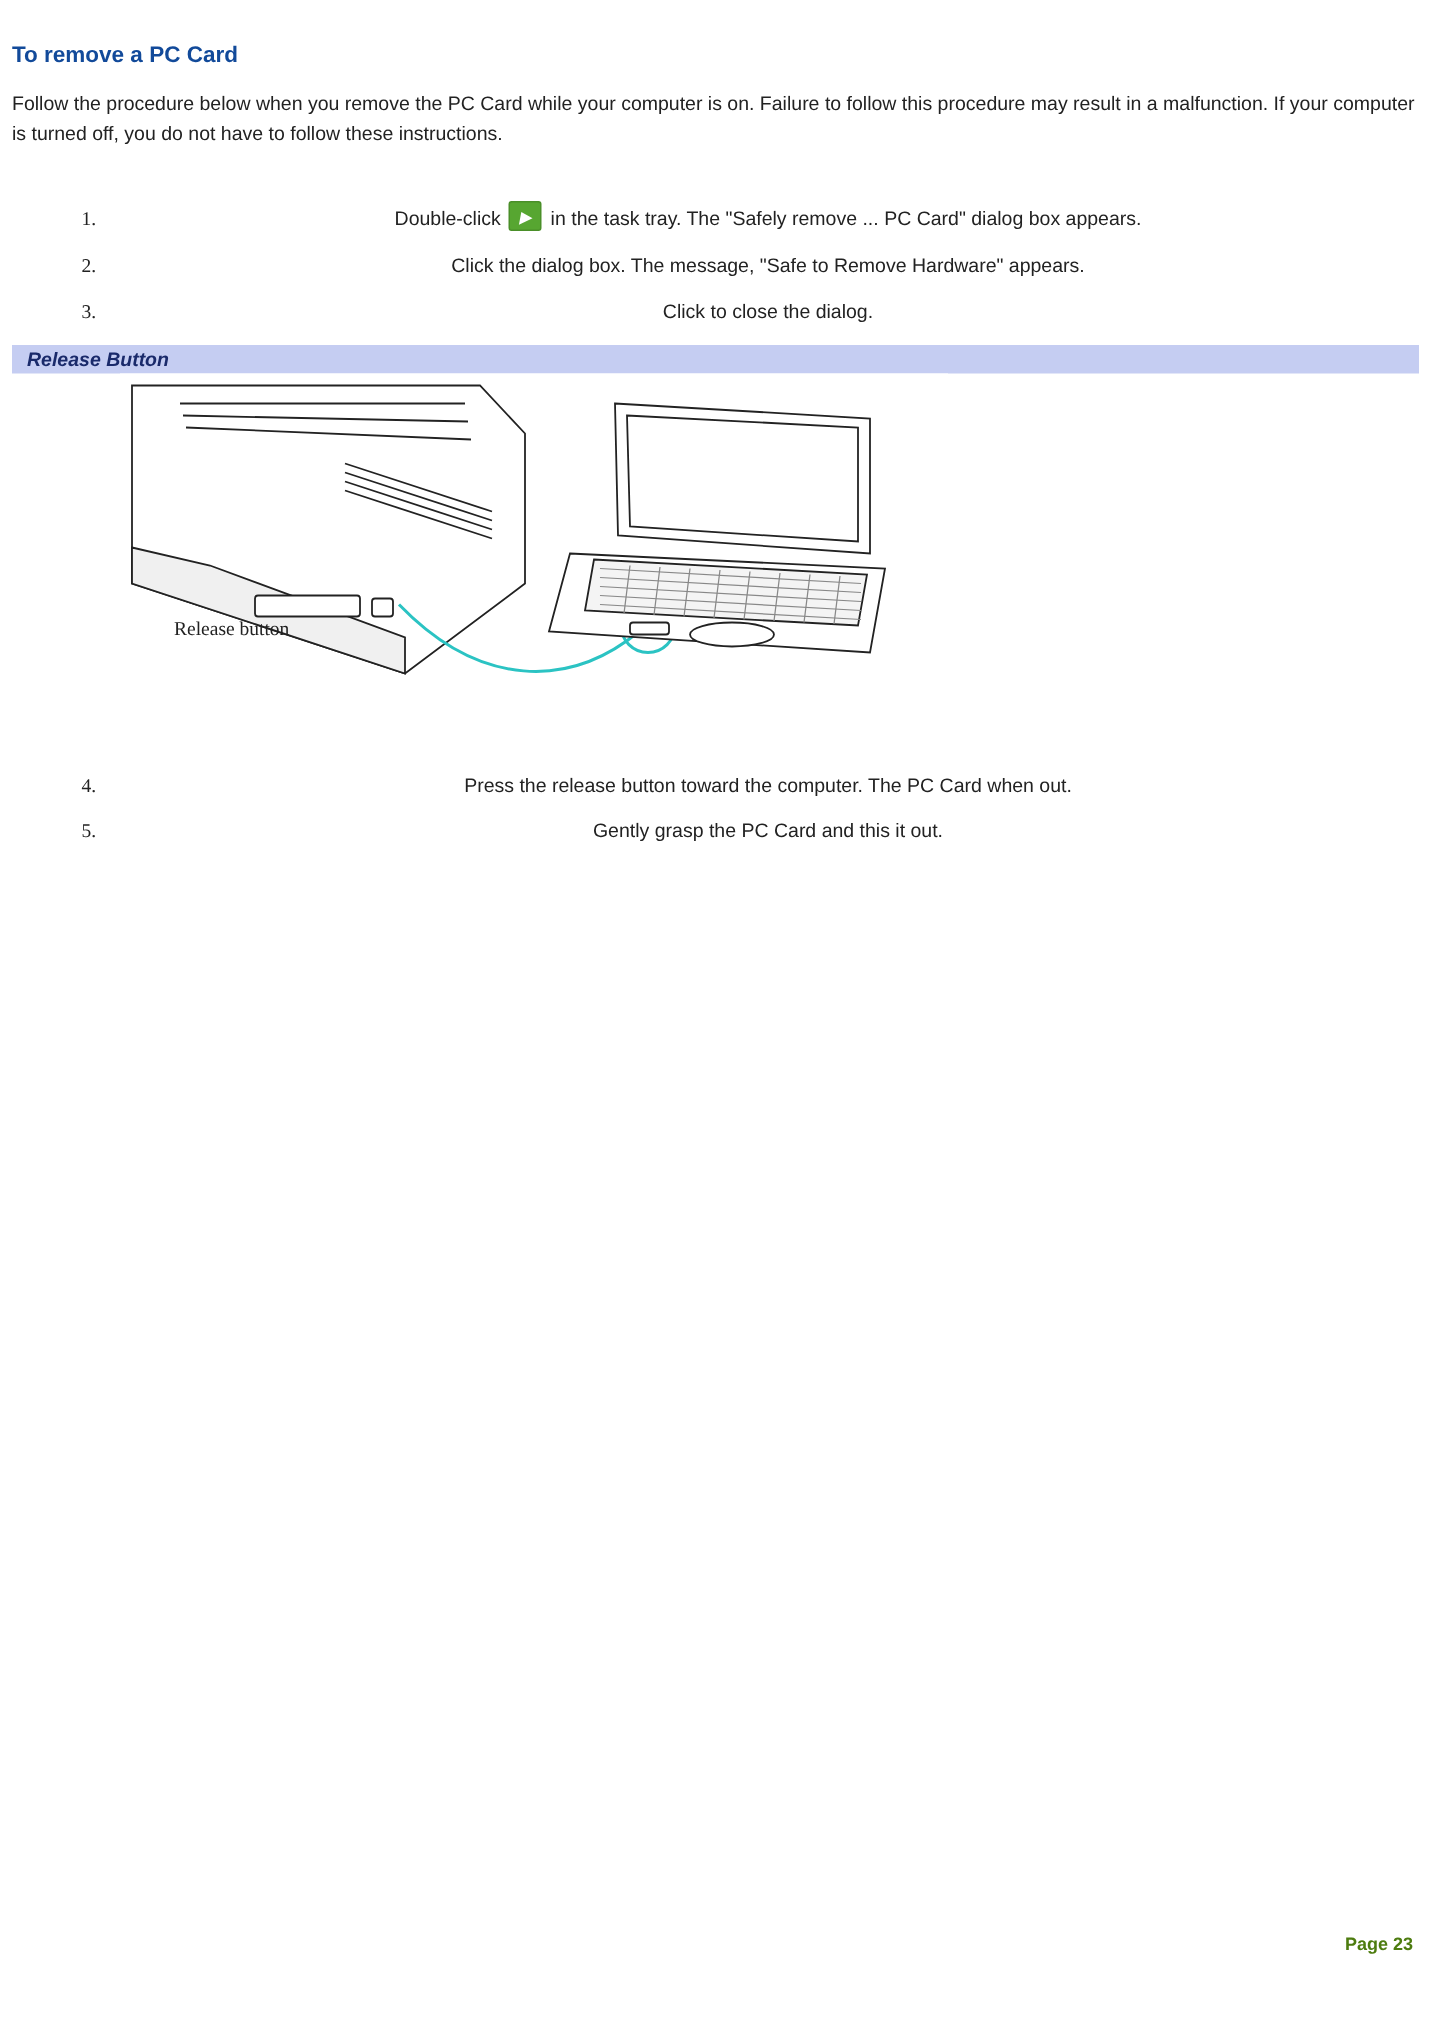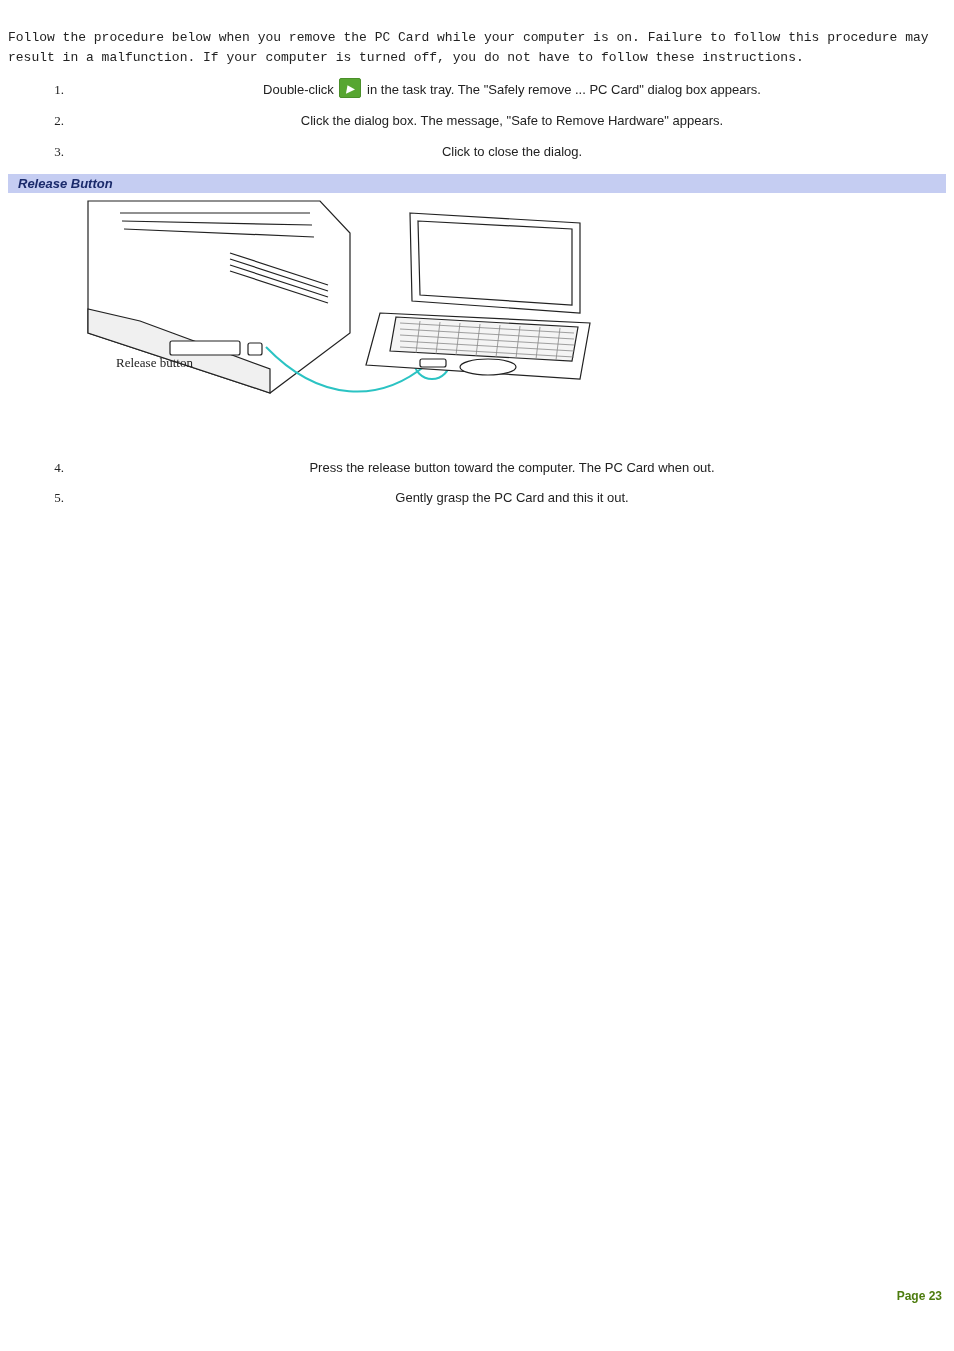--- a/index.html
+++ b/index.html
@@ -19,22 +19,21 @@
     padding: 28px 8px 40px 8px;
   }
   .title {
     color: #124a9a;
     font-weight: bold;
     font-size: 15px;
     margin: 0 0 14px 0;
   }
   .intro {
     line-height: 1.5;
-    margin-bottom: 11px;
-    font-family: Liberation Mono, monospace;
+    margin-bottom: 36px;
   }
   ol.steps {
     list-style: none;
     padding: 0;
     margin: 0 0 6px 0;
   }
   ol.steps > li {
     display: flex;
     align-items: baseline;
     margin-bottom: 12px;
@@ -96,20 +95,21 @@
     font-weight: bold;
     font-size: 12px;
     color: #4d7c0f;
   }
 </style>
 </head>
 <body>
 
 <div class="page">
 
+  <h3 class="title">To remove a PC Card</h3>
 
   <div class="intro">Follow the procedure below when you remove the PC Card while your computer is on. Failure to follow this procedure may result in a malfunction. If your computer is turned off, you do not have to follow these instructions.</div>
 
   <ol class="steps">
     <li>
       <span class="num">1.</span>
       <span class="txt">
         <span>Double-click </span>
         <span class="inline-icon"></span>
         <span> in the task tray. The "Safely remove ... PC Card" dialog box appears.</span>

